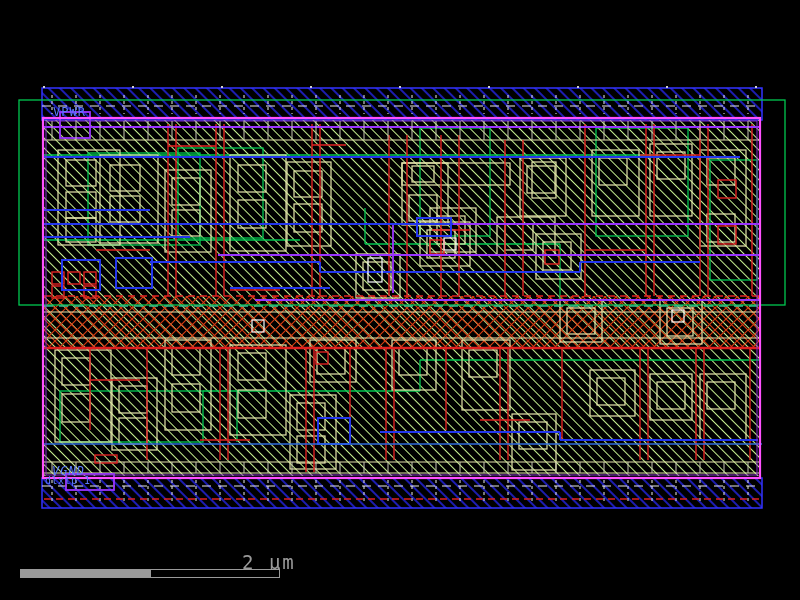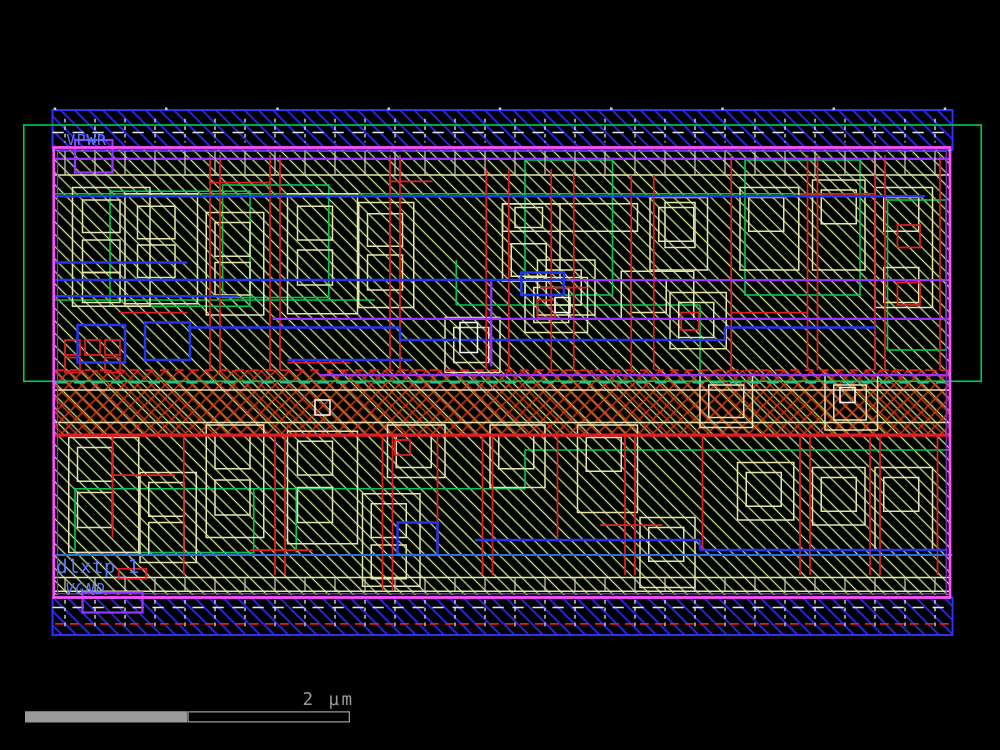--- a/index.html
+++ b/index.html
@@ -4,23 +4,23 @@
 <style>
   html,body{margin:0;padding:0;}
   body{
     width:800px;height:600px;background:#000;position:relative;overflow:hidden;
     font-family:"DejaVu Sans Mono","Liberation Mono",monospace;
   }
   #stage{position:absolute;left:0;top:0;width:800px;height:600px;}
   #layout-svg{position:absolute;left:0;top:0;z-index:1;}
   .lbl{position:absolute;z-index:5;white-space:pre;line-height:1;}
   #lbl-vpwr{left:53px;top:106px;font-size:12px;letter-spacing:1px;color:var(--label-blue);}
-  #lbl-cell{left:45px;top:446px;font-size:15px;letter-spacing:0.5px;color:var(--label-blue);}
+  #lbl-cell{left:45px;top:476px;font-size:10px;letter-spacing:0.5px;color:var(--label-blue);}
   #lbl-vgnd{left:52px;top:465px;font-size:12px;letter-spacing:1px;color:var(--label-blue);font-style:italic;}
-  #lbl-scale{left:242px;top:553px;font-size:14px;letter-spacing:2px;color:var(--scale-gray);}
+  #lbl-scale{left:242px;top:553px;font-size:19px;letter-spacing:2px;color:var(--scale-gray);}
   #sb-fill{position:absolute;left:20px;top:569px;width:130px;height:9px;background:var(--scale-gray);z-index:5;}
   #sb-out{position:absolute;left:150px;top:569px;width:130px;height:9px;border:1px solid var(--scale-gray);
           box-sizing:border-box;background:#000;z-index:5;}
 </style>
 </head>
 <body>
 
 <div id="stage">
   <svg id="layout-svg" width="800" height="600" viewBox="0 0 800 600">
       <defs>

